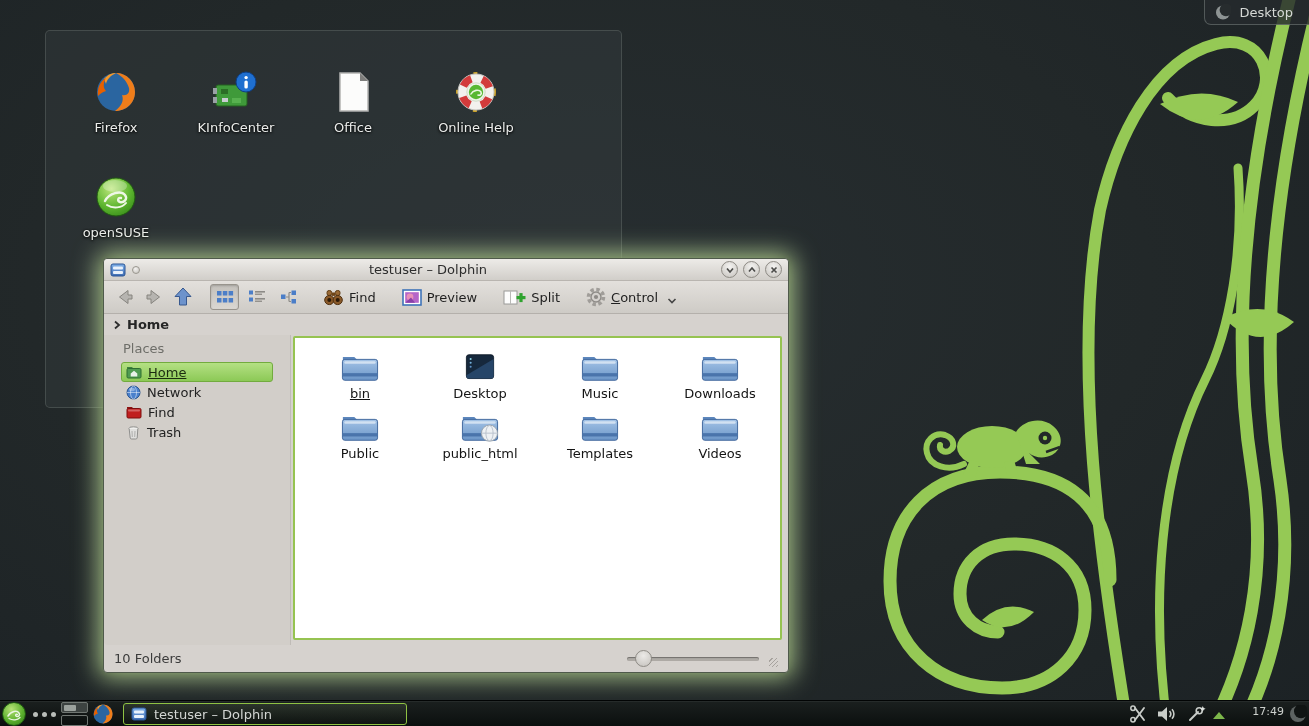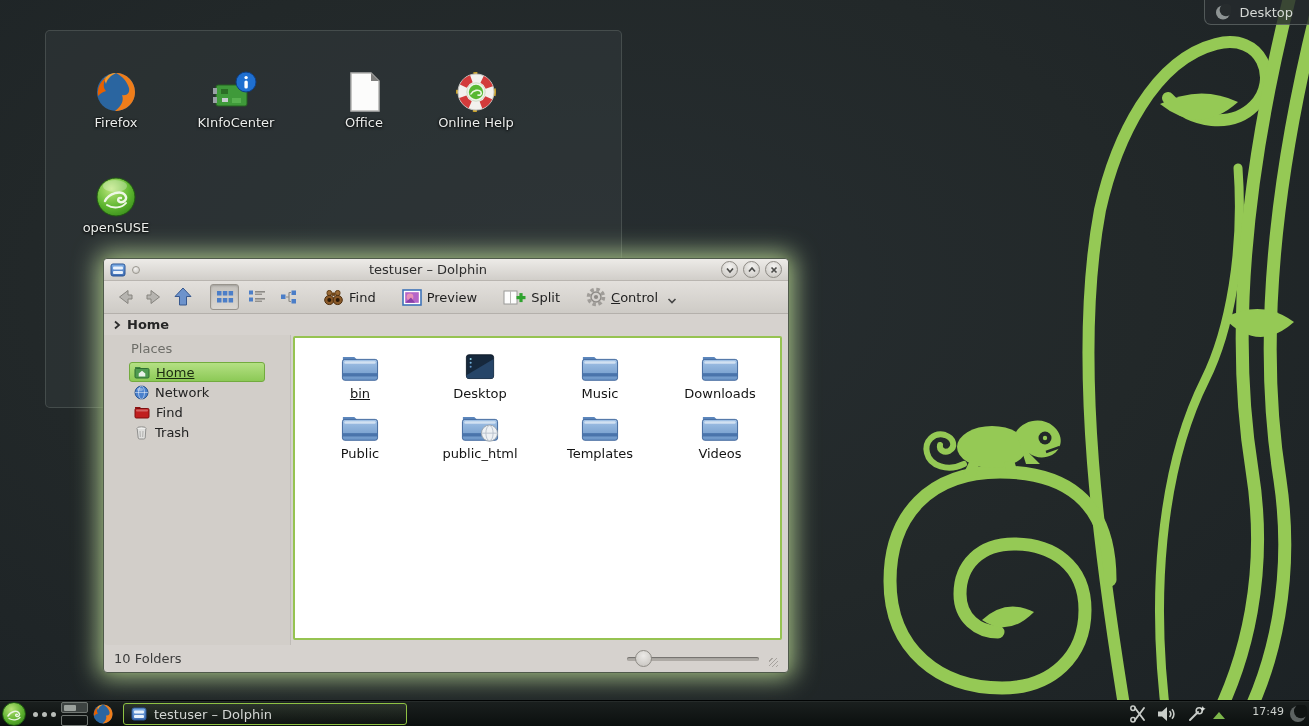--- a/index.html
+++ b/index.html
@@ -18,21 +18,21 @@
     background:rgba(38,43,45,0.82); border-left:1px solid rgba(170,180,175,0.35);
     border-bottom:1px solid rgba(170,180,175,0.35); border-radius:0 0 0 7px;
     color:#d6d9d6; font-size:13px; z-index:30; }
 
   
   .folderview { position:absolute; left:45px; top:30px; width:577px; height:378px;
     background:rgba(56,62,64,0.42); border:1px solid rgba(130,140,136,0.30);
     border-radius:5px; z-index:5; }
   .dicon { position:absolute; width:108px; text-align:center; cursor:default; }
   .dicon .dimg { height:46px; display:flex; justify-content:center; align-items:center; }
-  .dicon .dlabel { font-size:13px; color:#eceeec;
+  .dicon .dlabel { margin-top:5px; font-size:13px; color:#eceeec;
     text-shadow:0 1px 3px rgba(0,0,0,0.95), 0 0 2px rgba(0,0,0,0.8); }
 
   
   .window { position:absolute; left:103px; top:258px; width:686px; height:415px;
     background:#d6d2ce; border:1px solid #4f5a4b; border-radius:4px;
     box-shadow:0 0 24px 5px rgba(208,240,168,0.75), 0 0 6px 1px rgba(40,50,35,0.9);
     z-index:20; }
   .titlebar { height:22px; display:flex; align-items:center; padding:0 6px;
     background:linear-gradient(#edebe8,#d1cec9); border-radius:4px 4px 0 0;
     border-bottom:1px solid #b9b5b0; }
@@ -50,21 +50,21 @@
   .viewbtn.active { background:linear-gradient(#c3c0bb,#dad7d2); border-color:#98948d;
     box-shadow:inset 0 1px 2px rgba(0,0,0,0.18); }
   .tbtn { display:flex; align-items:center; gap:5px; font-size:13px; color:#1f1f1f;
     padding:3px 6px; white-space:nowrap; }
   .tsp { width:8px; }
   .accel { text-decoration:underline; }
   .breadcrumb { height:21px; display:flex; align-items:center; gap:6px; padding:0 9px;
     font-size:13px; font-weight:bold; color:#262626; }
   .wbody { position:absolute; left:0; right:0; top:76px; bottom:27px; display:flex; }
   .sidebar { width:193px; background:#d2cec9; border-right:1px solid #c0bcb7;
-    padding:5px 25px; border-radius:0 0 0 4px; }
+    padding:5px 17px; border-radius:0 0 0 4px; }
   .side-header { font-size:13px; color:#6e6e69; margin:1px 0 6px 2px; }
   .place { display:flex; align-items:center; gap:6px; height:20px; padding:0 4px;
     font-size:13px; color:#222; border-radius:3px; border:1px solid transparent; }
   .place.selected { background:linear-gradient(#b4e083,#8cc956); border-color:#72ab3e; }
   .place.selected .plabel { text-decoration:underline; color:#1b2b10; }
   .view { flex:1; margin:1px 6px 5px 2px; background:#ffffff;
     border:2px solid #96c351; border-radius:2px; padding:11px 0 0 5px;
     display:grid; grid-template-columns:repeat(4,120px); grid-auto-rows:60px;
     align-content:start; }
   .file { width:120px; text-align:center; }
@@ -189,21 +189,21 @@
           <rect x="19" y="28" width="9" height="5" fill="#57b14f"></rect>
           <rect x="9" y="28" width="6" height="4" fill="#c8cdd2"></rect>
           <circle cx="33" cy="12" r="10" fill="#1f6fd0" stroke="#0d3f86"></circle>
           <rect x="31.4" y="6" width="3.4" height="3.2" rx="1.6" fill="#fff"></rect>
           <rect x="31.4" y="10.5" width="3.4" height="8" rx="1.6" fill="#fff"></rect>
         </svg>
       </div>
       <div class="dlabel">KInfoCenter</div>
     </div>
 
-    <div class="dicon" style="left:264px; top:38px">
+    <div class="dicon" style="left:253px; top:38px">
       <div class="dimg">
         <svg width="40" height="44" viewBox="0 0 40 44">
           <path d="M7,3 H27 L35,11 V41 H7 Z" fill="#fcfcfb" stroke="#b3b3b1" stroke-width="1.5"></path>
           <path d="M27,3 L35,11 H27 Z" fill="#7e7e7c"></path>
         </svg>
       </div>
       <div class="dlabel">Office</div>
     </div>
 
     <div class="dicon" style="left:376px; top:38px">

